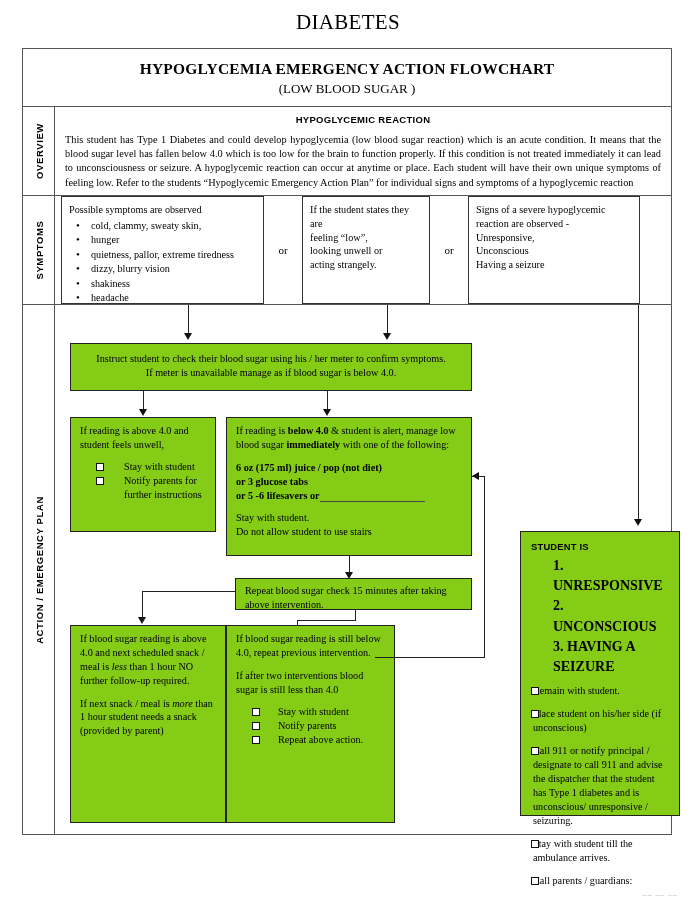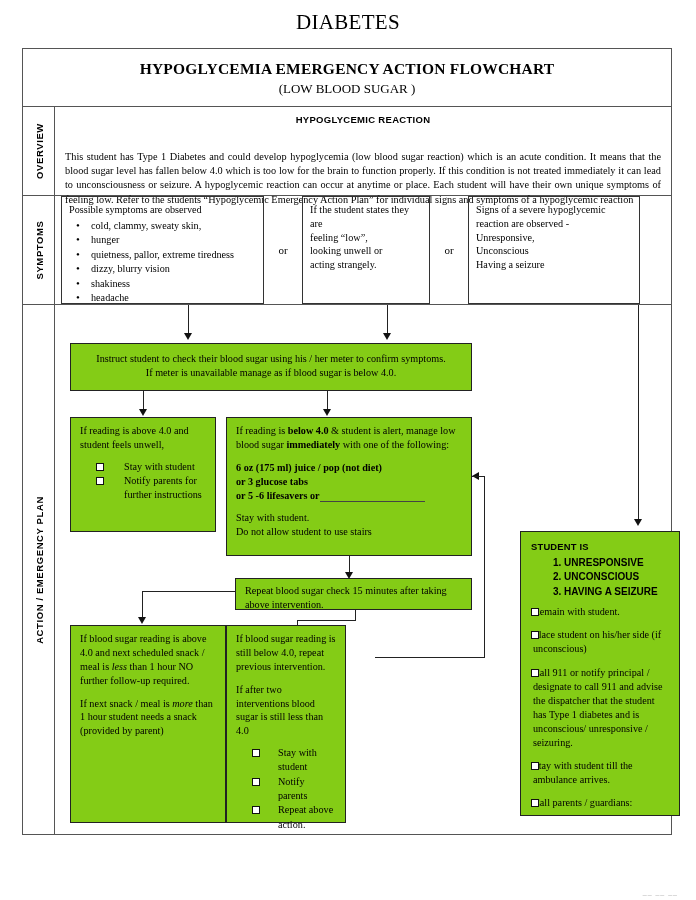--- a/index.html
+++ b/index.html
@@ -86,21 +86,21 @@
 
   
   #overview-row { height: 89px; }
   #overview-row .rowbody { padding: 7px 10px 4px 10px; }
   #overview-heading {
     text-align: center;
     font-weight: bold;
     font-size: 9.5px;
     letter-spacing: 0.3px;
     font-family: "Liberation Sans", "DejaVu Sans", sans-serif;
-    margin-bottom: 25px;
+    margin-bottom: 8px;
   }
   #overview-body {
     font-size: 10.3px;
     line-height: 1.38;
     text-align: justify;
   }
 
   
   #symptoms-row { height: 109px; }
   #symptoms-row .rowbody {
@@ -199,22 +199,22 @@
     font-weight: bold;
     font-size: 9.4px;
     font-family: "Liberation Sans", "DejaVu Sans", sans-serif;
     letter-spacing: 0.2px;
   }
   .sc-list {
     list-style: none;
     margin: 2px 0 0 0;
     padding: 0 0 0 22px;
     font-weight: bold;
-    font-size: 10px;
-    font-family: Liberation Sans, sans-serif;
+    font-size: 14px;
+    font-family: Liberation Serif, serif;
   }
   .sc-list li { line-height: 1.45; }
 
   b, strong { font-weight: bold; }
   i, em { font-style: italic; }
 
   .blankline {
     display: inline-block;
     width: 105px;
     border-bottom: 1px solid #444;
@@ -387,21 +387,21 @@
       <div class="vline" style="left:300px; top:305px; height:10px;"></div>
       <div class="hline" style="left:242px; top:315px; width:59px;"></div>
       <div class="vline" style="left:242px; top:315px; height:9px;"></div>
       <div class="arrowdown" style="left:237.5px; top:321px;"></div>
 
       <div class="fbox" id="outcome-ok-box" style="left:15px; top:320px; width:156px; height:198px;">
         <p><span>If blood sugar reading is above 4.0 and next scheduled snack / meal is </span><i>less</i><span> than 1 hour NO further follow-up required.</span></p>
         <p><span>If next snack / meal is </span><i>more</i><span> than 1 hour student needs a snack (provided by parent)</span></p>
       </div>
 
-      <div class="fbox" id="outcome-low-box" style="left:171px; top:320px; width:120px; height:198px;">
+      <div class="fbox" id="outcome-low-box" style="left:171px; top:320px; width:169px; height:198px;">
         <p>If blood sugar reading is still below 4.0, repeat previous intervention.</p>
         <p>If after two interventions blood sugar is still less than 4.0</p>
         <ul class="cklist tight">
           <li>Stay with student</li>
           <li>Notify parents</li>
           <li>Repeat above action.</li>
         </ul>
       </div>
 
       <div class="hline" style="left:320px; top:352px; width:110px;"></div>

